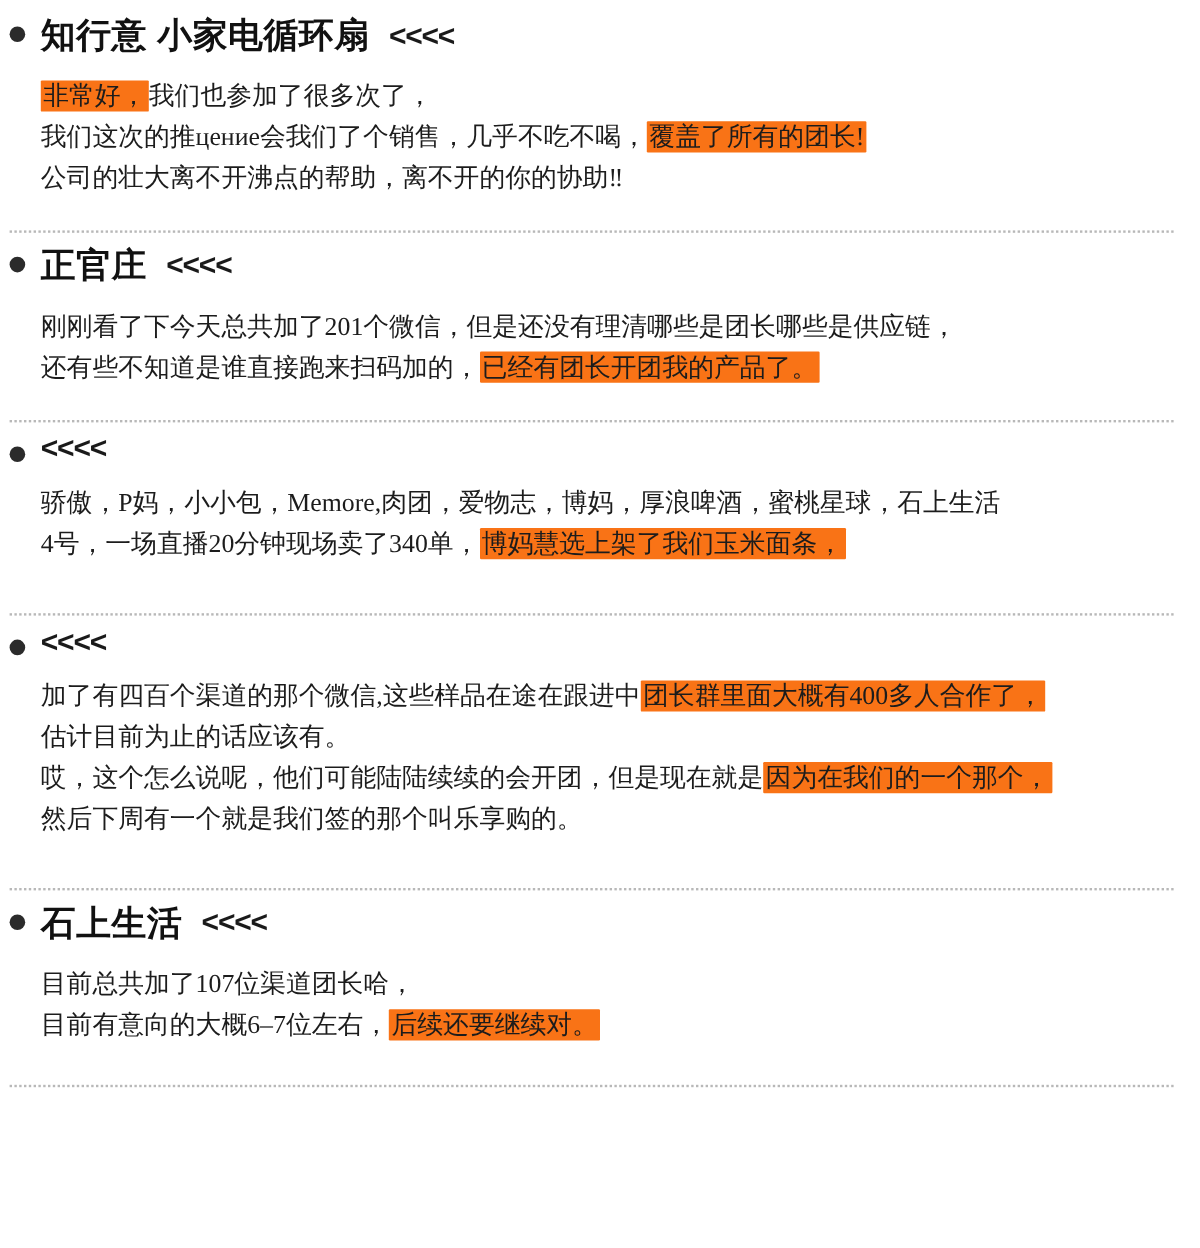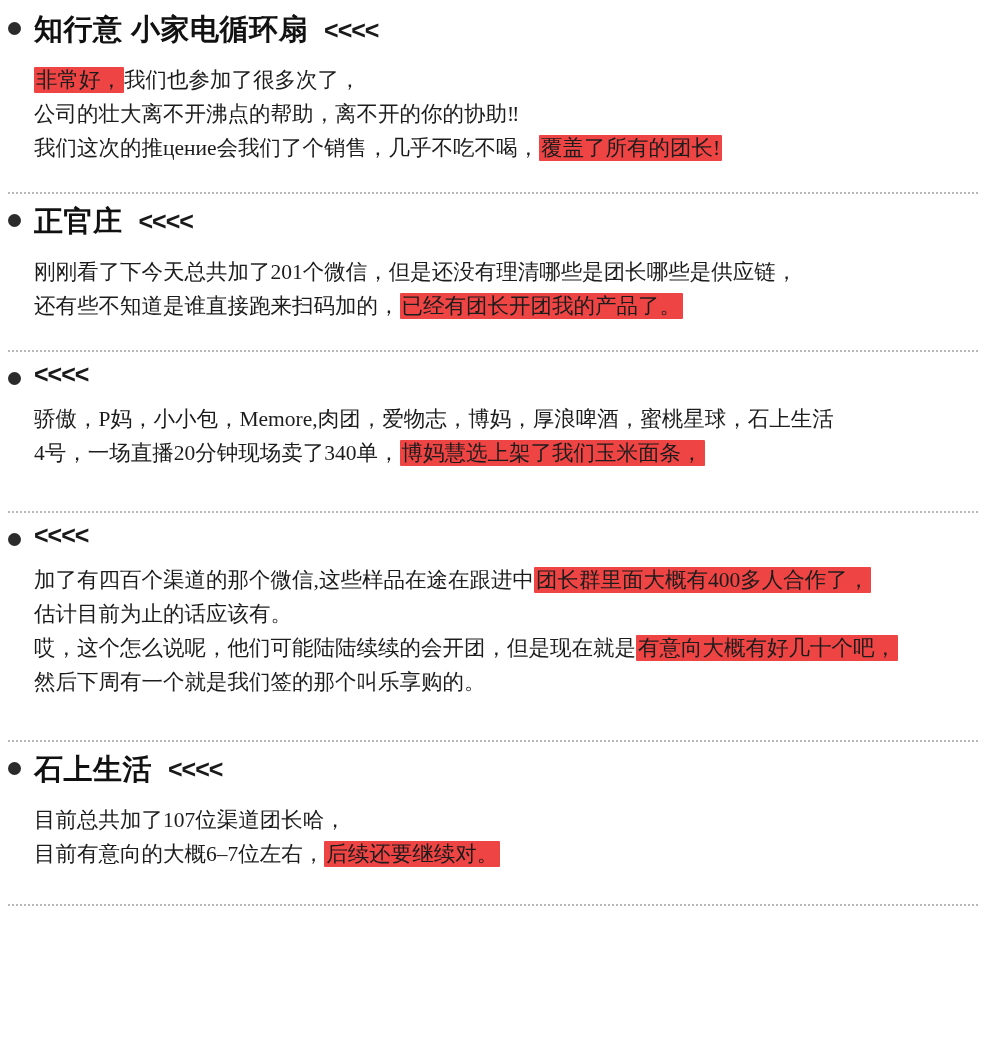--- a/index.html
+++ b/index.html
@@ -57,21 +57,21 @@
   .body {
     padding-top: 14px;
     font-size: 21.5px;
     line-height: 1.58;
     color: #1c1c1c;
   }
   .line {
     white-space: nowrap;
   }
   .hl {
-    background: #ef4444;
+    background: #f97316;
     padding: 1px 2px;
     border-radius: 1px;
   }
   .divider {
     border-bottom: 2px dotted #b8b8b8;
     margin: 0 14px 0 8px;
   }
 </style>
 </head>
 <body>
@@ -80,22 +80,22 @@
   <div id="entries-root">
       <div style="height: 10px;"></div>
       <div class="entry">
         <div class="bullet" style="top: 12px;"></div>
         <div class="entry-head">
           <div class="title">知行意 小家电循环扇</div>
           <div class="arrows">&lt;&lt;&lt;&lt;</div>
         </div>
         <div class="body">
           <div class="line"><span class="hl">非常好，</span><span>我们也参加了很多次了，</span></div>
+          <div class="line"><span>我们这次的推цение会我们了个销售，几乎不吃不喝，</span><span class="hl">覆盖了所有的团长!</span></div>
           <div class="line"><span>公司的壮大离不开沸点的帮助，离不开的你的协助‼</span></div>
-          <div class="line"><span>我们这次的推цение会我们了个销售，几乎不吃不喝，</span><span class="hl">覆盖了所有的团长!</span></div>
         </div>
       </div>
       <div style="height: 26px;"></div>
       <div class="divider"></div>
       <div style="height: 8px;"></div>
       <div class="entry">
         <div class="bullet" style="top: 12px;"></div>
         <div class="entry-head">
           <div class="title">正官庄</div>
           <div class="arrows">&lt;&lt;&lt;&lt;</div>
@@ -122,21 +122,21 @@
       <div class="divider"></div>
       <div style="height: 8px;"></div>
       <div class="entry">
         <div class="bullet" style="top: 12px;"></div>
         <div class="entry-head">
           <div class="arrows">&lt;&lt;&lt;&lt;</div>
         </div>
         <div class="body">
           <div class="line"><span>加了有四百个渠道的那个微信,这些样品在途在跟进中</span><span class="hl">团长群里面大概有400多人合作了，</span></div>
           <div class="line"><span>估计目前为止的话应该有。</span></div>
-          <div class="line"><span>哎，这个怎么说呢，他们可能陆陆续续的会开团，但是现在就是</span><span class="hl">有意向大概有好几十个吧，</span></div>
+          <div class="line"><span>哎，这个怎么说呢，他们可能陆陆续续的会开团，但是现在就是</span><span class="hl">因为在我们的一个那个，</span></div>
           <div class="line"><span>然后下周有一个就是我们签的那个叫乐享购的。</span></div>
         </div>
       </div>
       <div style="height: 40px;"></div>
       <div class="divider"></div>
       <div style="height: 8px;"></div>
       <div class="entry">
         <div class="bullet" style="top: 12px;"></div>
         <div class="entry-head">
           <div class="title">石上生活</div>

